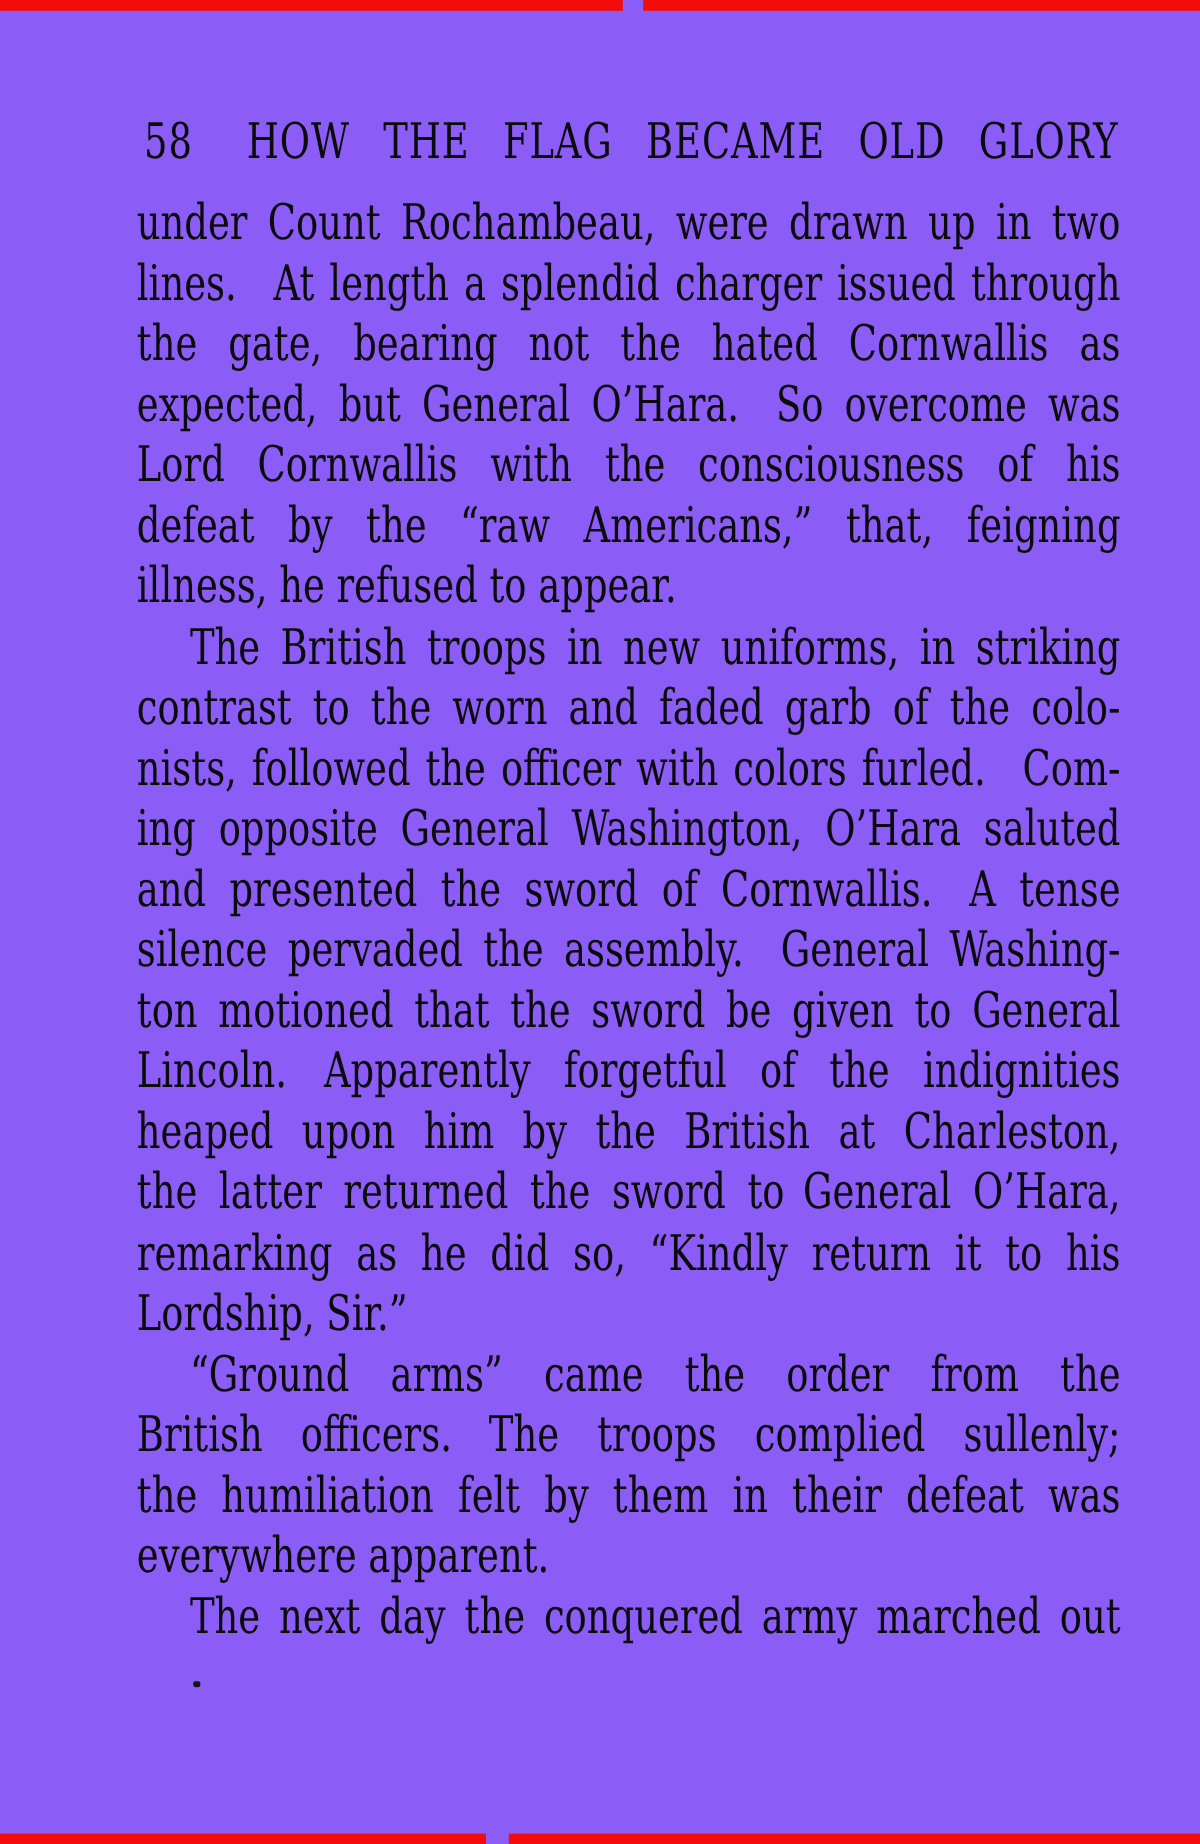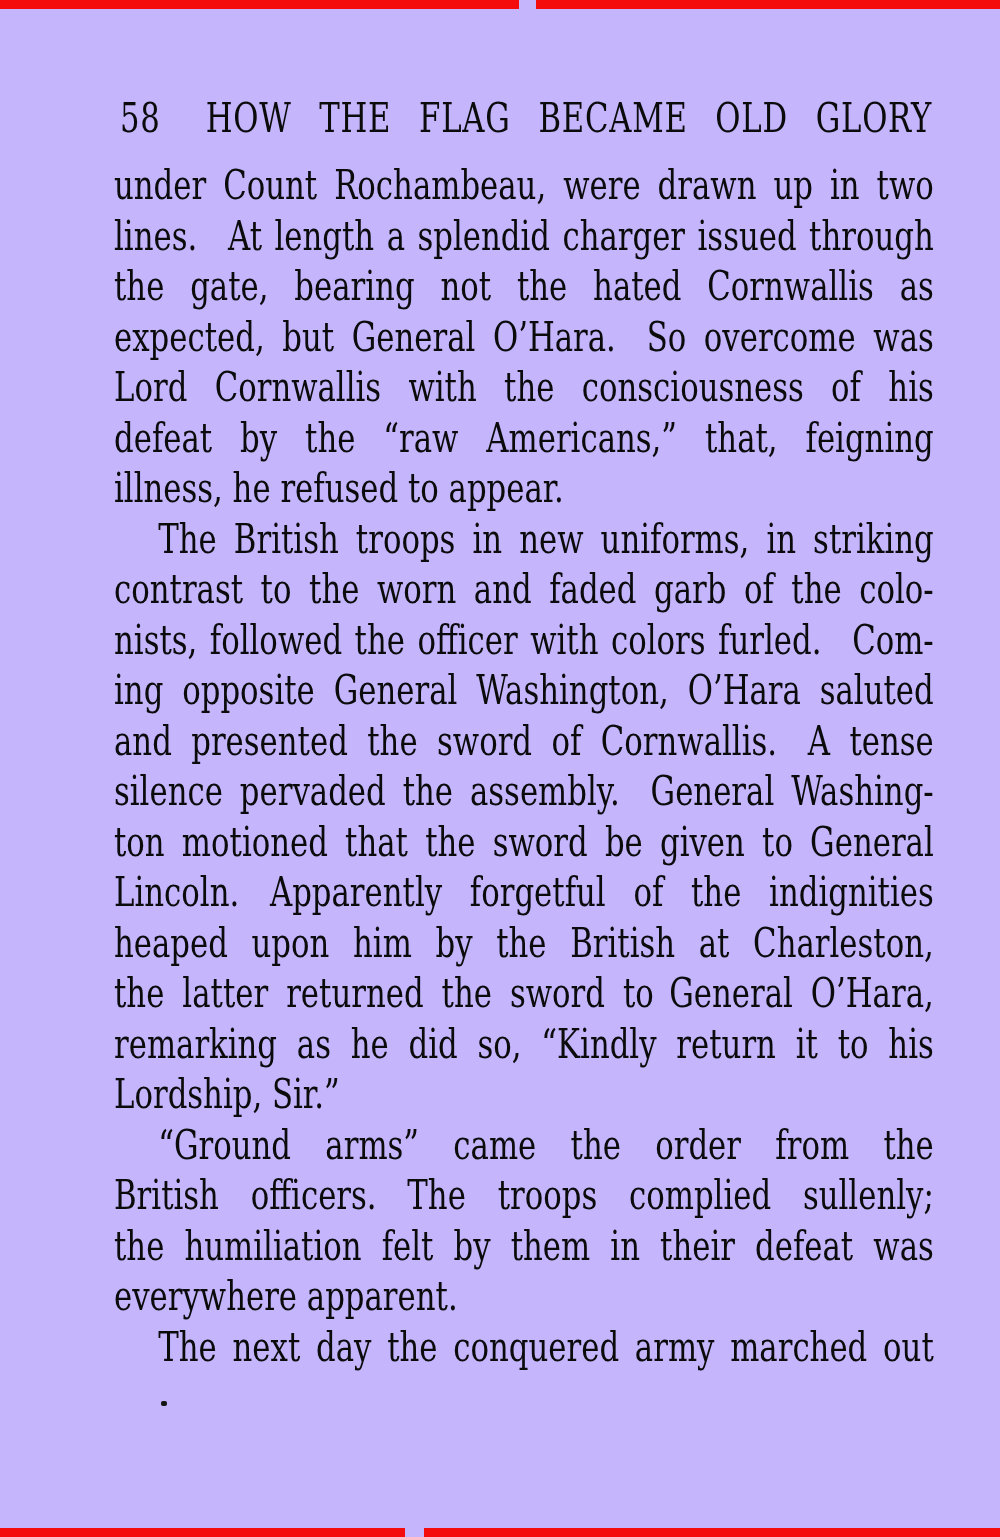--- a/index.html
+++ b/index.html
@@ -68,21 +68,21 @@
     top: 1401px;
     width: 6px;
     height: 5px;
     background: #141414;
     border-radius: 2px;
   }
 </style>
 </head>
 <body>
 
-<div class="page" style="background: #c4b5fd; color: rgb(11, 11, 11);">
+<div class="page" style="background: #8b5cf6; color: rgb(11, 11, 11);">
 
   <div class="edge-bar edge-top seg-left" style="background: rgb(244, 12, 12);"></div>
   <div class="edge-bar edge-top seg-right" style="background: rgb(244, 12, 12);"></div>
   <div class="edge-bar edge-bottom seg-left" style="background: rgb(244, 12, 12);"></div>
   <div class="edge-bar edge-bottom seg-right" style="background: rgb(244, 12, 12);"></div>
 
   <div class="running-header">
     <span class="page-number">58</span><span class="running-title">HOW THE FLAG BECAME OLD GLORY</span>
   </div>
 

